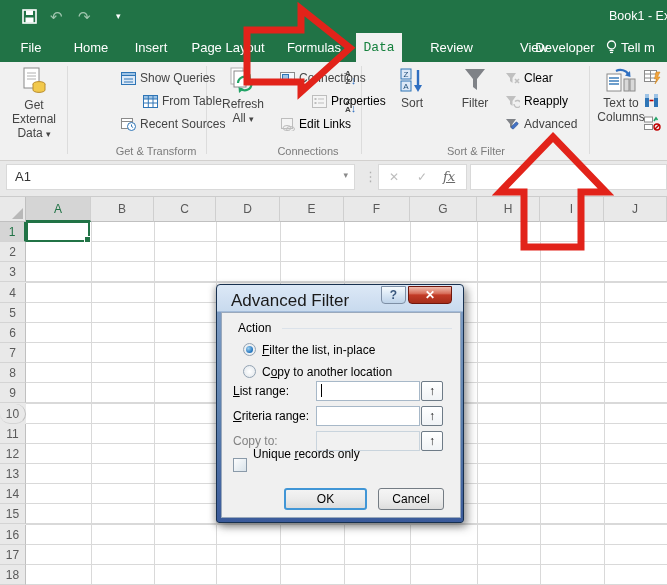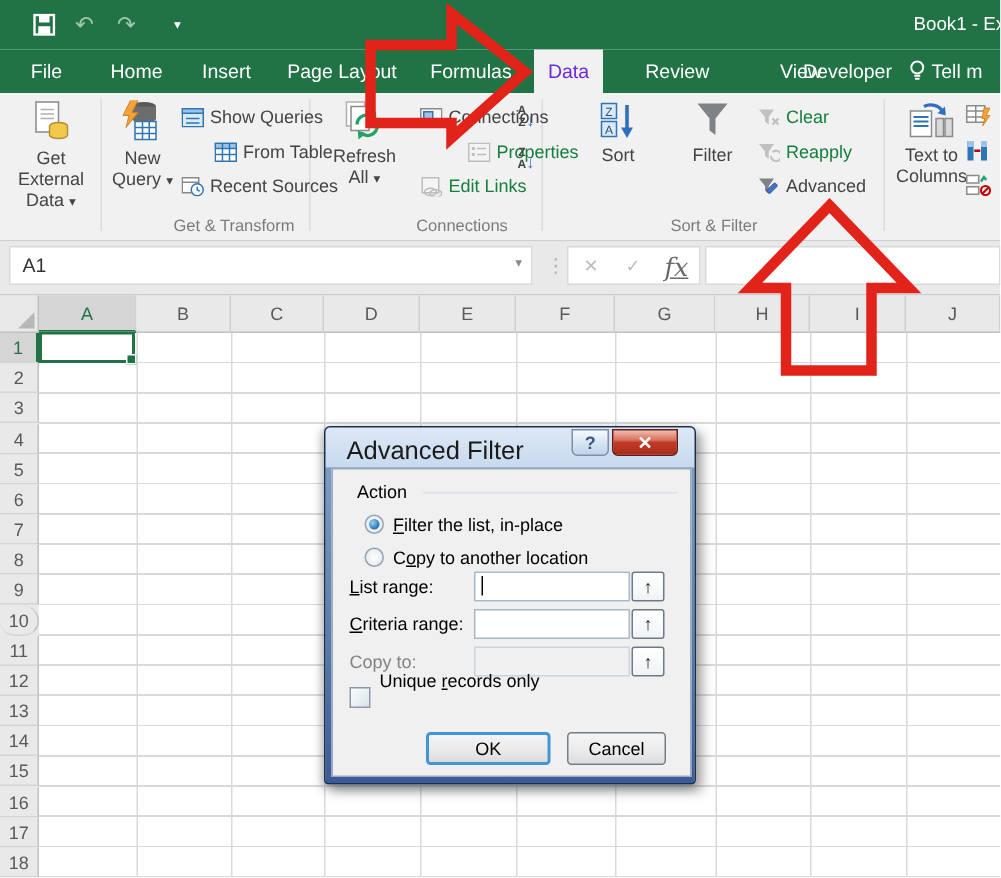--- a/index.html
+++ b/index.html
@@ -7,29 +7,29 @@
        font-family:"Liberation Sans",sans-serif;-webkit-font-smoothing:antialiased;background:#fff;}
   .abs{position:absolute;}
   
   #titlebar{left:0;top:0;width:667px;height:33px;background:#217346;color:#fff;}
   .qat{color:#fff;font-size:15px;line-height:33px;}
   .qat-dim{color:#9fc5ae;}
   #wintitle{left:609px;top:0;height:33px;line-height:33px;font-size:12.5px;color:#fff;white-space:nowrap;}
   
   #tabbar{left:0;top:33px;width:667px;height:29px;background:#217346;}
   .tab{position:absolute;top:0;height:29px;line-height:29px;color:#fff;font-size:13px;text-align:center;cursor:default;}
-  .tab.active{background:#f1f1f1;color:#6d28d9;}
+  .tab.active{background:#f1f1f1;color:#15803d;font-family:Liberation Mono, monospace;}
   
   #ribbon{left:0;top:62px;width:667px;height:98px;background:#f1f1f1;border-bottom:1px solid #d2d0ce;font-size:12px;color:#444;}
   .rsep{position:absolute;top:4px;height:88px;width:1px;background:#dcdcdc;}
   .bigbtn{position:absolute;top:3px;height:78px;text-align:center;line-height:14px;font-size:12px;color:#444;}
   .bigbtn .bicon{display:block;margin:2px auto 3px auto;}
   .smallbtn{position:absolute;height:17px;line-height:17px;white-space:nowrap;font-size:12px;color:#444;}
   .smallbtn .sicon{display:inline-block;vertical-align:-3px;margin-right:4px;}
-  .disabled{color:#15803d;}
+  .disabled{color:#000000;}
   .grouplabel{position:absolute;top:83px;font-size:11px;color:#7b7b7b;white-space:nowrap;transform:translateX(-50%);}
   .caret{font-size:9px;}
   .sortletters{display:inline-block;font-size:8px;line-height:8px;font-weight:bold;color:#444;text-align:center;}
   .bluearrow{color:#2f6fc1;font-weight:bold;}
   
   #fbar{left:0;top:161px;width:667px;height:35px;background:#e9e9e9;border-bottom:1px solid #cccccc;}
   .fbox{position:absolute;top:3px;height:26px;background:#fff;border:1px solid #d9d9d9;box-sizing:border-box;font-size:13px;color:#333;}
   
   #corner{left:0;top:197px;width:26px;height:25px;background:#e9e9e9;border-right:1px solid #c0c0c0;border-bottom:1px solid #c0c0c0;box-sizing:border-box;}
   #corner .tri{position:absolute;right:2px;bottom:2px;width:0;height:0;border-left:11px solid transparent;border-bottom:11px solid #b8b8b8;}
@@ -130,33 +130,20 @@
         <rect x="3" y="1" width="15" height="20" fill="#fff" stroke="#8a8a8a"></rect>
         <line x1="6" y1="6" x2="15" y2="6" stroke="#b0b0b0"></line>
         <line x1="6" y1="9" x2="15" y2="9" stroke="#b0b0b0"></line>
         <line x1="6" y1="12" x2="15" y2="12" stroke="#b0b0b0"></line>
         <ellipse cx="18" cy="17" rx="6" ry="2.4" fill="#f2c94c" stroke="#b98d2f"></ellipse>
         <path d="M12 17 v6 a6 2.4 0 0 0 12 0 v-6" fill="#f2c94c" stroke="#b98d2f"></path>
       </svg>
       <span>Get External Data</span> <span class="caret">▾</span>
     </div>
 
-    <div class="bigbtn" style="left:72px;width:46px;">
-      <svg class="bicon" width="30" height="28" viewBox="0 0 30 28">
-        <ellipse cx="16" cy="4" rx="8" ry="3" fill="#595959"></ellipse>
-        <path d="M8 4 v8 a8 3 0 0 0 16 0 v-8" fill="#6d6d6d"></path>
-        <polygon points="7,0 12,0 8,8 12,8 4,18 6,10 2,10" fill="#f2a33c" stroke="#c97e16" stroke-width="0.6"></polygon>
-        <rect x="10" y="14" width="14" height="12" fill="#fff" stroke="#2e75b6"></rect>
-        <line x1="10" y1="18" x2="24" y2="18" stroke="#2e75b6"></line>
-        <line x1="10" y1="22" x2="24" y2="22" stroke="#2e75b6"></line>
-        <line x1="15" y1="14" x2="15" y2="26" stroke="#2e75b6"></line>
-        <line x1="19.5" y1="14" x2="19.5" y2="26" stroke="#2e75b6"></line>
-      </svg>
-      <span>New Query</span> <span class="caret">▾</span>
-    </div>
 
     <div class="smallbtn" style="left:121px;top:8px;">
       <svg class="sicon" width="15" height="13" viewBox="0 0 15 13">
         <rect x="0.5" y="0.5" width="14" height="12" fill="#dce9f7" stroke="#2e75b6"></rect>
         <rect x="0.5" y="0.5" width="14" height="3" fill="#9dc3e6" stroke="#2e75b6"></rect>
         <line x1="3" y1="7" x2="12" y2="7" stroke="#2e75b6"></line>
           <line x1="3" y1="10" x2="12" y2="10" stroke="#2e75b6"></line>
       </svg><span>Show Queries</span>
     </div>
     <div class="smallbtn" style="left:121px;top:31px;padding-left:22px;">
@@ -302,21 +289,21 @@
 
   <div id="fbar" class="abs">
     <div class="fbox" style="left:6px;width:349px;">
       <span style="position:absolute;left:8px;top:4px;">A1</span>
       <span style="position:absolute;right:6px;top:5px;font-size:9px;color:#8a8a8a;">▾</span>
     </div>
     <span class="abs" style="left:364px;top:8px;color:#b0b0b0;font-size:13px;">⋮</span>
     <div class="fbox" style="left:378px;width:89px;">
       <span style="position:absolute;left:10px;top:5px;color:#bdbdbd;font-size:12px;">✕</span>
       <span style="position:absolute;left:38px;top:5px;color:#bdbdbd;font-size:12px;">✓</span>
-      <span class="fx" style="position:absolute;left:64px;top:4px;font-size:17px;text-decoration:underline;">fx</span>
+      <span class="fx" style="position:absolute;left:64px;top:4px;font-size:13px;text-decoration:underline;">fx</span>
     </div>
     <div class="fbox" style="left:470px;width:197px;border-left:1px solid #d9d9d9;"></div>
   </div>
 
   <div id="corner" class="abs">
       <span class="tri"></span>
     </div>
   <div id="colheaders" class="abs">
       <div class="colh sel" style="left: 0px; width: 65px;">A</div>
       <div class="colh" style="left: 65px; width: 63px;">B</div>

